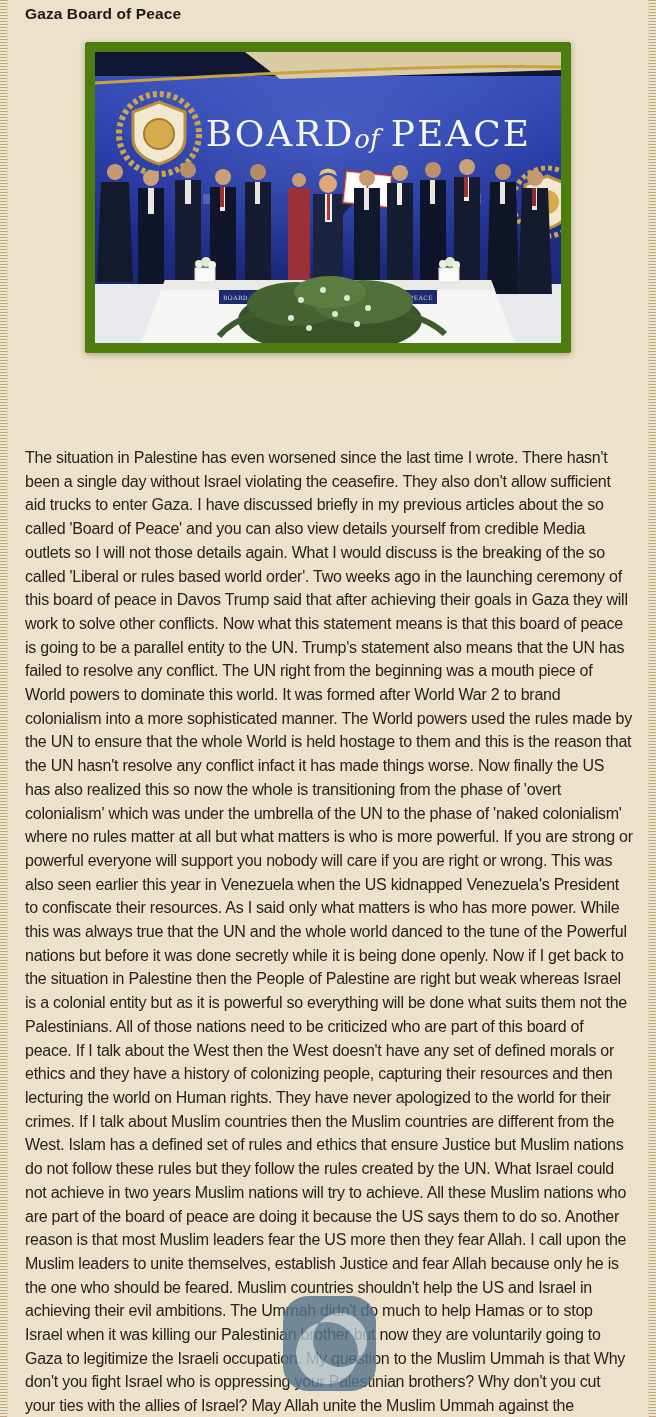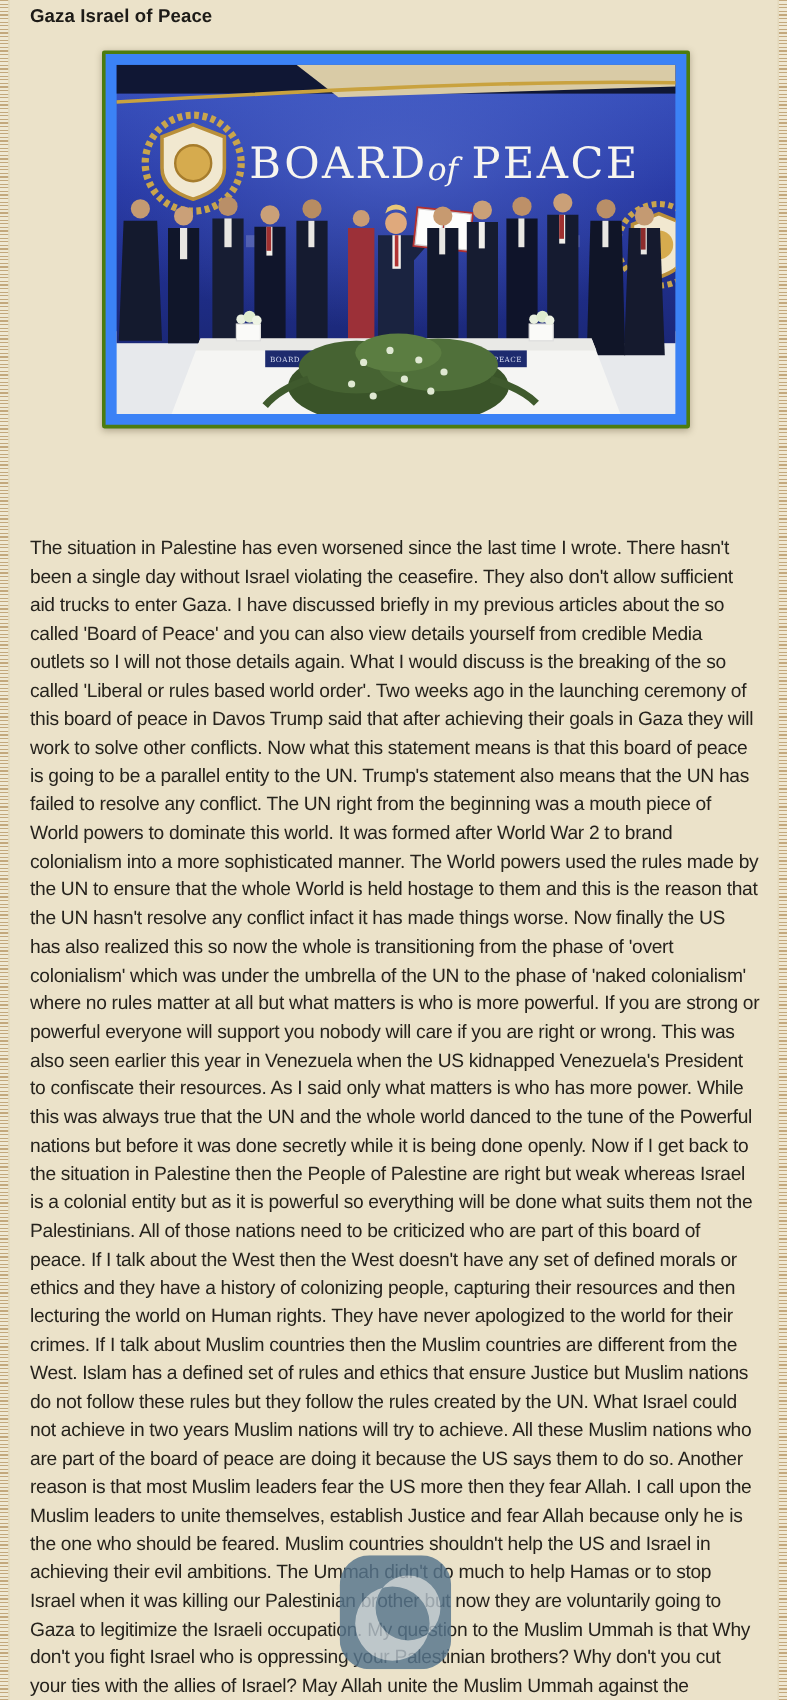--- a/index.html
+++ b/index.html
@@ -19,22 +19,22 @@
 
   .page-title{
     position:absolute;left:25px;top:5px;
     font-size:15.5px;font-weight:bold;color:#1d1b17;
     letter-spacing:.1px;
   }
 
   .photo-frame{
     position:absolute;left:85px;top:42px;
     width:466px;height:291px;
-    background:#3b82f6;padding:9px;
-    border:3px solid #4d7c0f;border-radius:2px;
+    background:#4d7c0f;padding:9px;
+    border:1px solid #4d7c0f;border-radius:2px;
     box-shadow:0 2px 6px rgba(70,58,30,.35);
   }
   .photo-frame svg{display:block;}
 
   .article-text{
     position:absolute;left:25px;top:446px;width:608px;
     font-size:16px;line-height:23.7px;letter-spacing:-0.25px;
     color:#26231d;text-align:left;
   }
 
@@ -42,21 +42,21 @@
     position:absolute;left:283px;top:1296px;width:93px;height:95px;
     pointer-events:none;
   }
 </style>
 </head>
 <body>
 
 <div class="edge left"></div>
 <div class="edge right"></div>
 
-<div class="page-title">Gaza Israel of Peace</div>
+<div class="page-title">Gaza Board of Peace</div>
 
 <div class="photo-frame">
   <svg width="466" height="291" viewBox="0 0 466 291">
     <defs>
       <linearGradient id="blueGrad" x1="0" y1="0" x2="0" y2="1">
         <stop offset="0" stop-color="#3a53c0"></stop>
         <stop offset="0.45" stop-color="#2536a2"></stop>
         <stop offset="1" stop-color="#1b2878"></stop>
       </linearGradient>
       <radialGradient id="glow" cx="0.5" cy="0.35" r="0.6">

